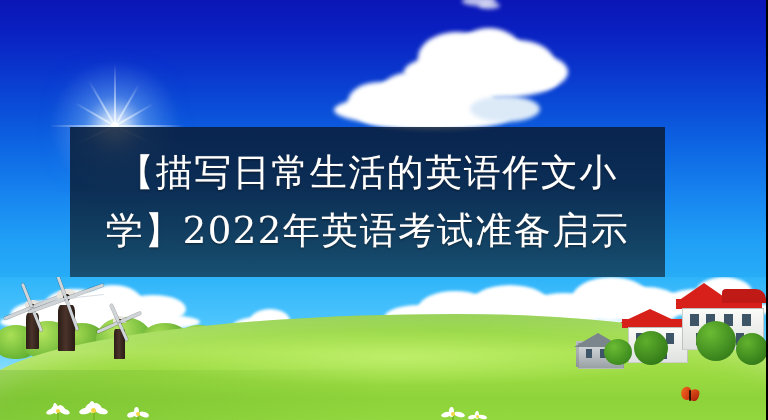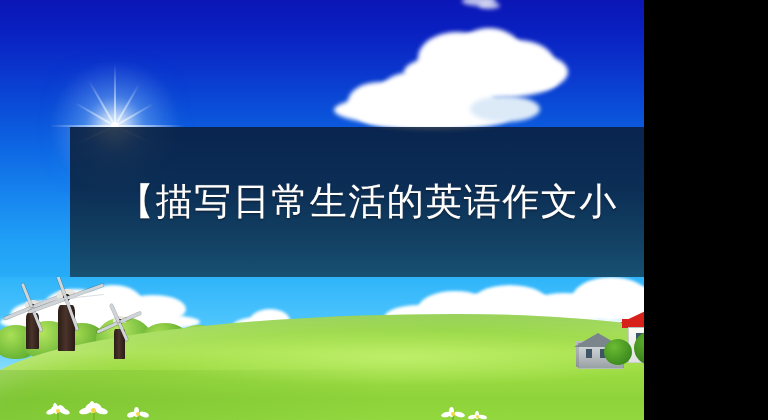--- a/index.html
+++ b/index.html
@@ -1,23 +1,24 @@
 <!DOCTYPE html>
 <html><head>
 <meta charset="utf-8">
 <title>Banner</title>
 <style>
   html,body{margin:0;padding:0;background:#000;}
   body{font-family:"Liberation Serif",serif;}
 
   #banner{
     position:relative;
-    width:644px;height:420px;
+    width:758px;height:420px;
     overflow:hidden;
     background:#d946ef;
+    padding-left:8px;
   }
 
   
   .sky{
     position:absolute;left:0;top:0;width:768px;height:288px;
     background:linear-gradient(to bottom,
        #0b16b6 0%,
        #0a1fc0 10%,
        #0a35cd 24%,
        #0a4ed8 38%,
@@ -348,15 +349,16 @@
       <div class="dp" style="left:0px;top:4px;width:9px;height:4px;transform:rotate(-12deg);"></div>
       <div class="dp" style="left:10px;top:4px;width:9px;height:4px;transform:rotate(12deg);"></div>
       <div class="dp" style="left:7px;top:0px;width:4px;height:8px;"></div>
       <div class="dc" style="left:8px;top:4px;width:3px;height:3px;"></div>
     </div>
   </div>
 
   <div class="band"></div>
   <div class="band-txt">
     <div class="tline">【描写日常生活的英语作文小</div>
+    <div class="tline">学】2022年英语考试准备启示</div>
   </div>
 
 </div>
 
 </body></html>

